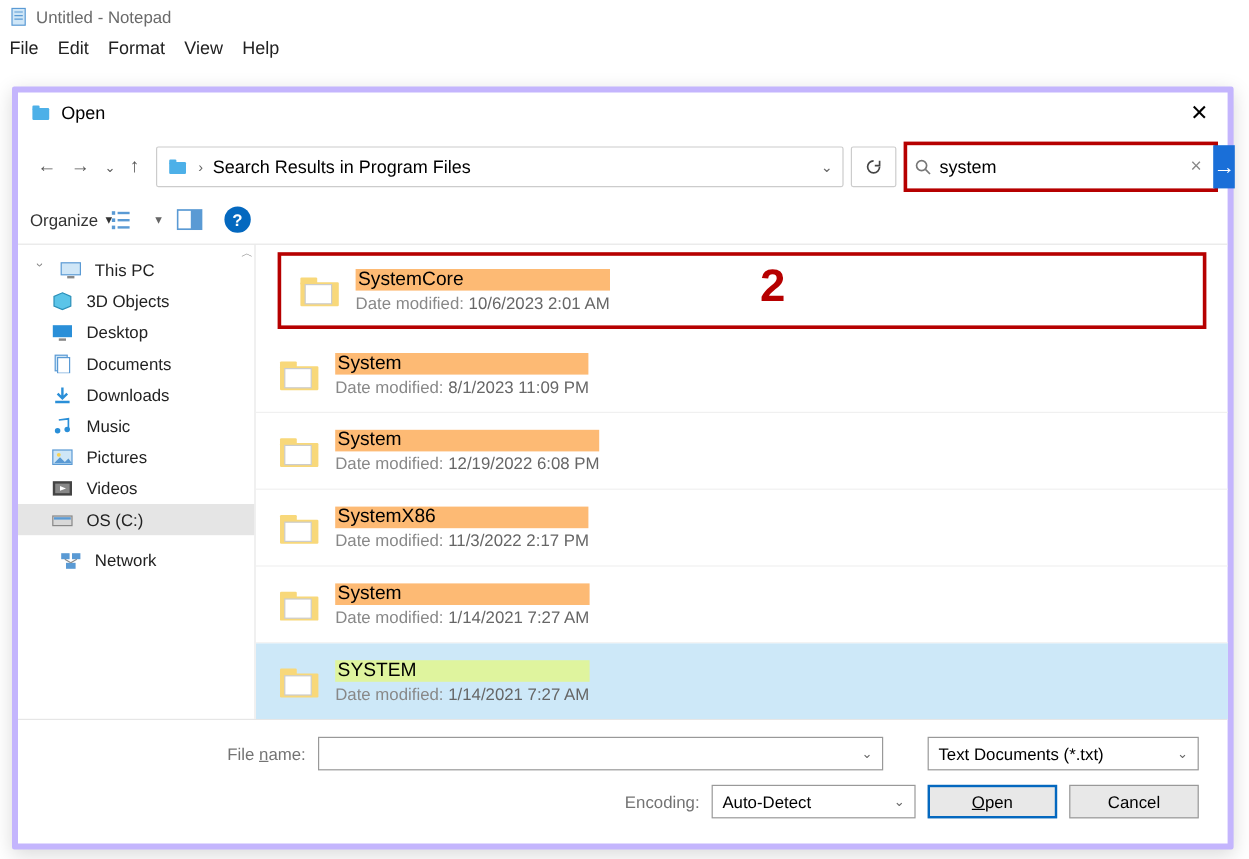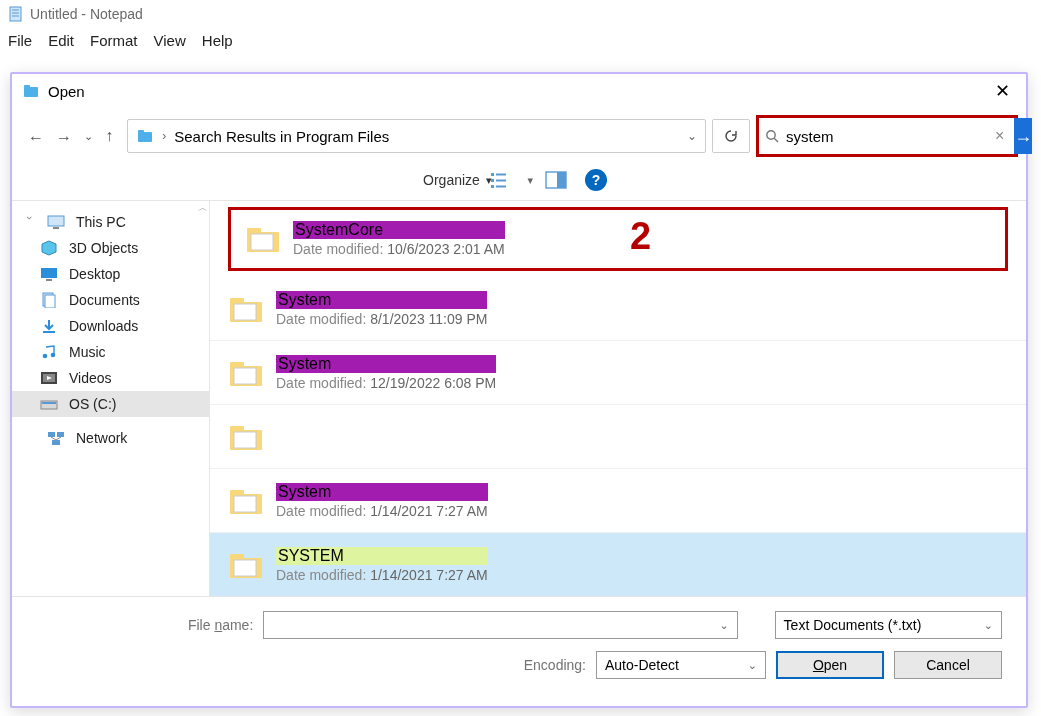--- a/index.html
+++ b/index.html
@@ -3,38 +3,38 @@
 <meta charset="utf-8">
 <style>
   * { box-sizing: border-box; margin: 0; padding: 0; font-family: 'Segoe UI', Tahoma, sans-serif; font-size: 14px; }
   body { background: #fff; width: 1041px; height: 716px; overflow: hidden; }
   
   .notepad-title { display: flex; align-items: center; padding: 4px 8px; height: 28px; gap: 6px; color: #6a6a6a; }
   .notepad-icon { width: 16px; height: 16px; display: inline-block; }
   .menubar { display: flex; gap: 16px; padding: 4px 8px; height: 26px; color: #222; }
   .menubar span { cursor: default; font-size: 15px; }
   
-  .dialog { position: absolute; left: 10px; top: 72px; width: 1018px; height: 636px; background: #fff; border: 2px solid #c4b5fd; box-shadow: 0 4px 16px rgba(0,0,0,0.15); border-radius: 2px; }
+  .dialog { position: absolute; left: 10px; top: 72px; width: 1018px; height: 636px; background: #fff; border: 5px solid #c4b5fd; box-shadow: 0 4px 16px rgba(0,0,0,0.15); border-radius: 2px; }
   .dialog-title { display: flex; align-items: center; justify-content: space-between; padding: 6px 10px; height: 34px; }
   .dialog-title-left { display: flex; align-items: center; gap: 8px; }
   .close-x { font-size: 18px; cursor: pointer; padding: 0 6px; }
   
   .nav-row { display: flex; align-items: center; padding: 8px 8px; gap: 6px; height: 56px; }
   .nav-arrows { display: flex; align-items: center; gap: 12px; padding: 0 8px; color: #555; }
   .nav-arrows span { font-size: 16px; cursor: pointer; }
   .addr-bar { flex: 1; display: flex; align-items: center; border: 1px solid #ccc; height: 34px; padding: 0 8px; border-radius: 2px; gap: 8px; }
   .addr-chevron { color: #666; font-size: 12px; }
   .refresh-btn { width: 38px; height: 34px; border: 1px solid #ccc; display: flex; align-items: center; justify-content: center; cursor: pointer; border-radius: 2px; }
   .search-wrap { display: flex; align-items: center; border: 3px solid #b60000; height: 42px; padding: 0; width: 262px; }
   .search-inner { flex: 1; display: flex; align-items: center; height: 100%; padding: 0 6px; gap: 6px; }
   .search-inner input { flex: 1; border: none; outline: none; font-size: 15px; }
   .search-go { width: 40px; height: 100%; background: #1a6fd8; display: flex; align-items: center; justify-content: center; color: #fff; font-size: 18px; }
   .clear-x { color: #888; font-size: 16px; padding: 0 4px; cursor: pointer; }
   
-  .toolbar-row { display: flex; align-items: center; justify-content: center; padding: 4px 18px 8px 10px; height: 36px; }
+  .toolbar-row { display: flex; align-items: center; justify-content: flex-start; padding: 4px 18px 8px 10px; height: 36px; }
   .organize { display: flex; align-items: center; gap: 6px; color: #333; cursor: pointer; }
   .toolbar-right { display: flex; align-items: center; gap: 18px; }
   .view-icons { display: flex; align-items: center; gap: 12px; }
   .help-icon { width: 22px; height: 22px; border-radius: 50%; background: #0468bf; color: #fff; display: flex; align-items: center; justify-content: center; font-size: 14px; font-weight: bold; }
   
   .body-row { display: flex; height: 396px; border-top: 1px solid #e6e6e6; }
   .sidebar { width: 198px; border-right: 1px solid #e6e6e6; padding: 8px 0; overflow-y: auto; position: relative; }
   .sidebar-scroll-up { position: absolute; right: 1px; top: 0; font-size: 10px; color: #888; }
   .tree-item { display: flex; align-items: center; gap: 11px; padding: 5px 8px 5px 28px; cursor: pointer; color: #222; font-size: 15px; }
   .tree-item.root { padding-left: 12px; font-weight: 500; }
@@ -42,21 +42,21 @@
   .tree-expand { width: 12px; color: #888; font-size: 11px; transform: rotate(90deg); display: inline-block; }
   .tree-icon { width: 18px; height: 16px; display: inline-block; }
   
   .file-list { flex: 1; position: relative; overflow-y: scroll; }
   .file-row { display: flex; align-items: center; padding: 6px 10px 6px 18px; border-bottom: 1px solid #f0f0f0; gap: 12px; cursor: pointer; min-height: 64px; }
   .file-row.selected { background: #cde8f8; }
   .file-highlight-box { border: 3px solid #b60000; padding: 4px 0; margin: 6px 18px; display: flex; align-items: center; gap: 12px; min-height: 64px; }
   .file-highlight-box .folder-icon { margin-left: 14px; }
   .folder-icon { width: 36px; height: 30px; display: inline-block; }
   .file-meta { display: flex; flex-direction: column; gap: 2px; }
-  .file-name { font-size: 16px; background: #a21caf; display: inline-block; padding: 0 2px; }
+  .file-name { font-size: 16px; background: #fdba74; display: inline-block; padding: 0 2px; }
   .file-name.sel { background: #dff49e; }
   .file-date { font-size: 14px; color: #666; }
   .date-label { color: #888; }
   .annotation-2 { position: absolute; left: 420px; top: 14px; font-size: 38px; font-weight: bold; color: #b60000; }
   
   .bottom-pane { border-top: 1px solid #e6e6e6; padding: 14px 24px 10px 24px; }
   .row { display: flex; align-items: center; gap: 10px; margin-bottom: 12px; }
   .row .label { width: 220px; text-align: right; color: #737373; }
   .row .label.short { width: 420px; }
   .combo { border: 1px solid #999; height: 28px; padding: 0 8px; display: flex; align-items: center; justify-content: space-between; background: #fff; }
@@ -229,20 +229,30 @@
               <path d="M6 3 L14 2 L14 11" fill="none" stroke="#2a8fd8" stroke-width="1.4"></path>
               <circle cx="5" cy="12" r="2.3" fill="#2a8fd8"></circle>
               <circle cx="13" cy="11" r="2.3" fill="#2a8fd8"></circle>
             </svg>
           </span>
         <span>Music</span>
       </div>
       <div class="tree-item">
         <span class="tree-icon">
             <svg viewBox="0 0 18 16">
+              <rect x="1" y="2" width="16" height="12" fill="#cfe6f7" stroke="#5a9ad4"></rect>
+              <circle cx="6" cy="6" r="1.6" fill="#f8d050"></circle>
+              <path d="M2 13 L7 8 L11 12 L14 9 L17 13" fill="#5a9ad4"></path>
+            </svg>
+          </span>
+        <span>Pictures</span>
+      </div>
+      <div class="tree-item">
+        <span class="tree-icon">
+            <svg viewBox="0 0 18 16">
               <rect x="1" y="2" width="16" height="12" fill="#444"></rect>
               <rect x="3" y="4" width="12" height="8" fill="#888"></rect>
               <path d="M7 6 L12 8 L7 10 Z" fill="#fff"></path>
             </svg>
           </span>
         <span>Videos</span>
       </div>
       <div class="tree-item selected">
         <span class="tree-icon">
             <svg viewBox="0 0 18 16">
@@ -313,20 +323,24 @@
       </div>
 
       <div class="file-row">
         <span class="folder-icon">
             <svg viewBox="0 0 36 30">
               <rect x="2" y="8" width="32" height="20" fill="#f8d87a" rx="1"></rect>
               <rect x="2" y="4" width="14" height="6" fill="#f8d87a" rx="1"></rect>
               <rect x="6" y="10" width="22" height="16" fill="#fff" stroke="#ccc"></rect>
             </svg>
           </span>
+        <div class="file-meta">
+          <span class="file-name">SystemX86</span>
+          <span class="file-date"><span class="date-label">Date modified:</span> <span>11/3/2022 2:17 PM</span></span>
+        </div>
       </div>
 
       <div class="file-row">
         <span class="folder-icon">
             <svg viewBox="0 0 36 30">
               <rect x="2" y="8" width="32" height="20" fill="#f8d87a" rx="1"></rect>
               <rect x="2" y="4" width="14" height="6" fill="#f8d87a" rx="1"></rect>
               <rect x="6" y="10" width="22" height="16" fill="#fff" stroke="#ccc"></rect>
             </svg>
           </span>

